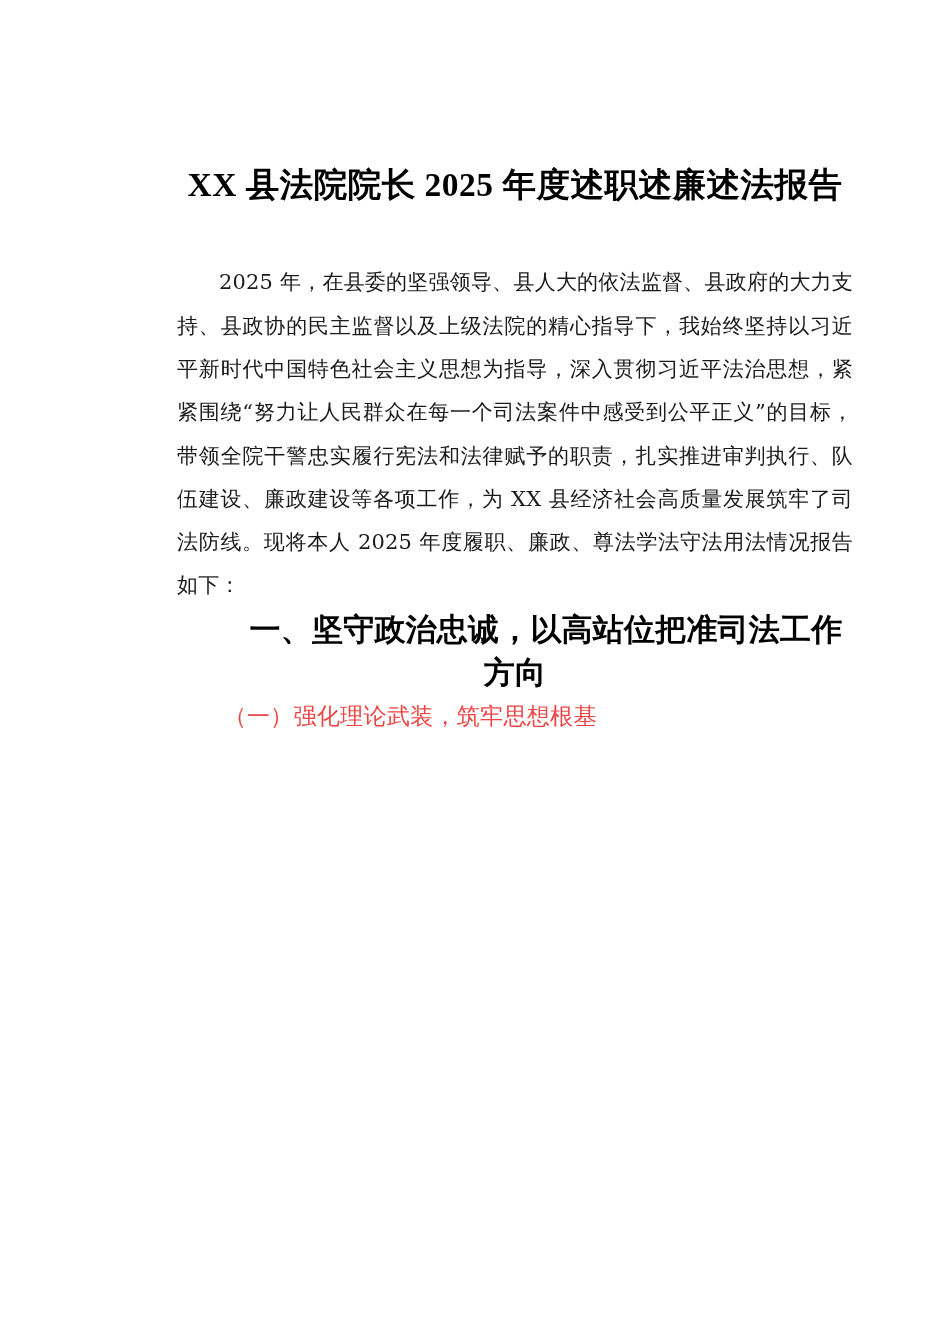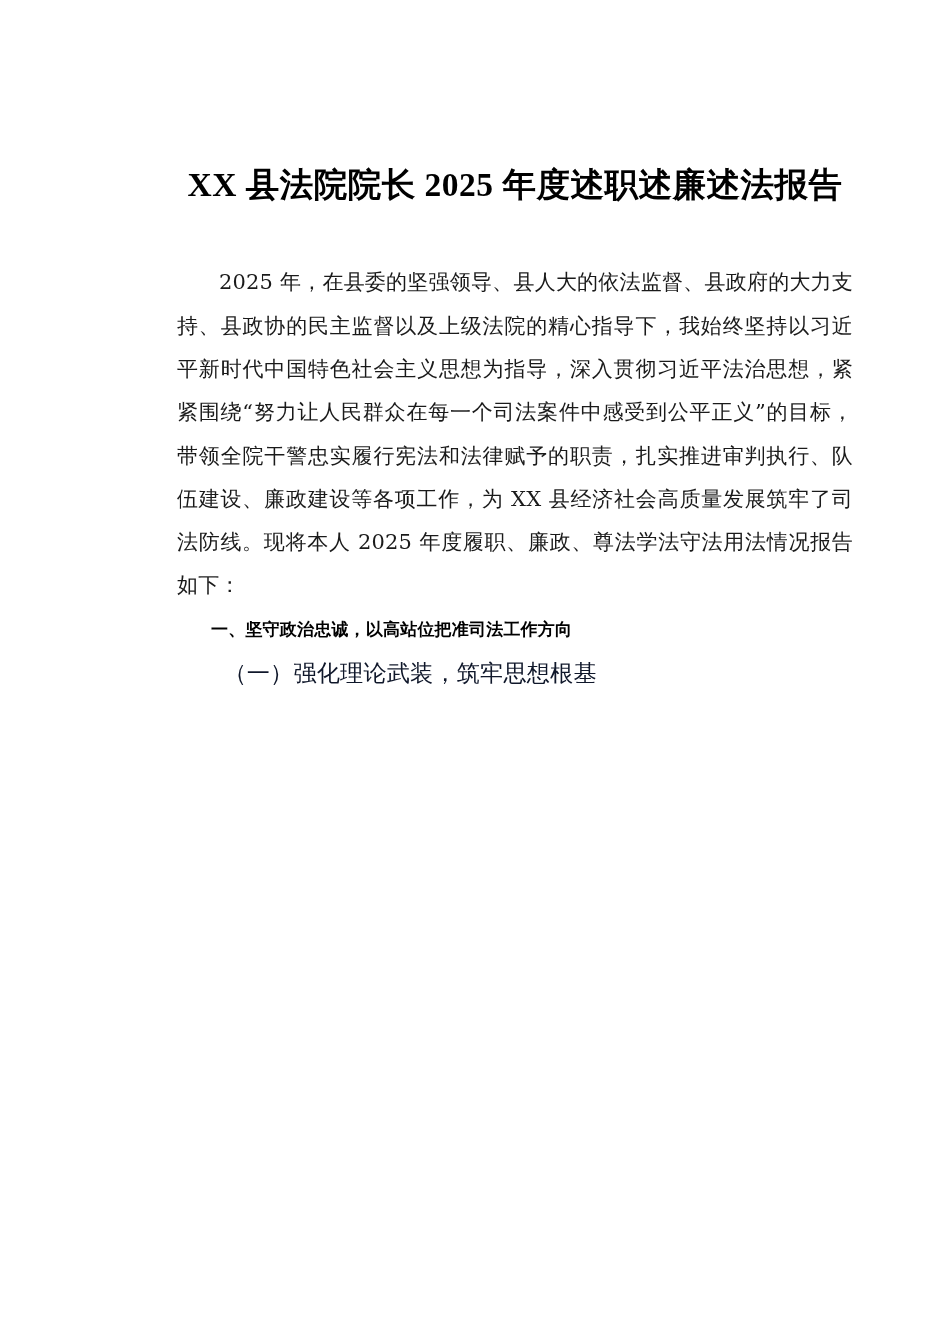--- a/index.html
+++ b/index.html
@@ -63,41 +63,41 @@
     font-weight: 300;
   }
   .para.first-para {
     margin-top: 44px;
   }
 
   
   .h1-section {
     margin: 0;
     font-family: "Liberation Sans", "DejaVu Sans", sans-serif;
-    font-size: 17px;
+    font-size: 31px;
     line-height: 43.3px;
     font-weight: bold;
     text-indent: 2em;
-    text-align: left;
+    text-align: center;
     letter-spacing: 0.2px;
     color: #000000;
     word-break: break-all;
   }
 
   
   .h2-section {
     margin: 0;
     font-family: "DejaVu Serif", "Liberation Serif", serif;
     font-size: 23.2px;
     line-height: 43.3px;
     font-weight: 300;
     text-indent: 2em;
     text-align: left;
     letter-spacing: 0.15px;
-    color: #0f172a;
+    color: #ef4444;
     word-break: break-all;
   }
 </style>
 </head>
 <body>
 
 <div class="page">
   <div class="content">
 
     <h1 class="doc-title">XX 县法院院长 2025 年度述职述廉述法报告</h1>

